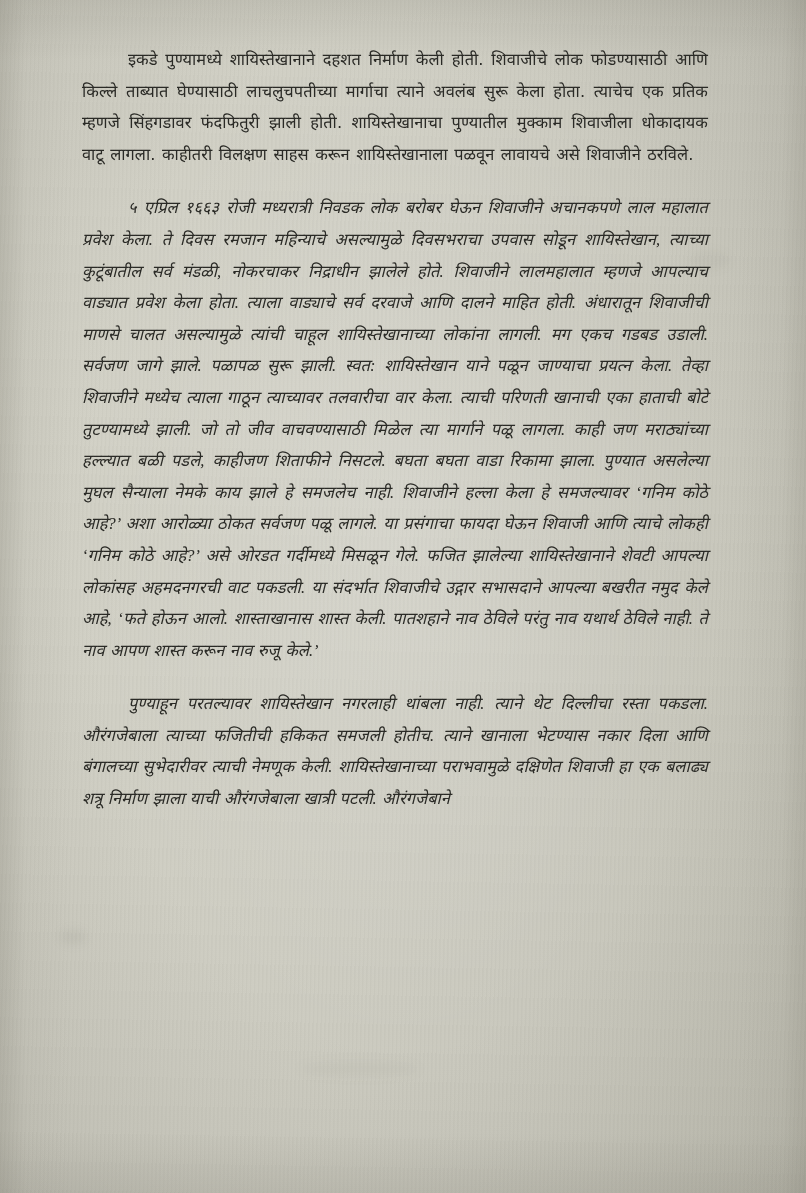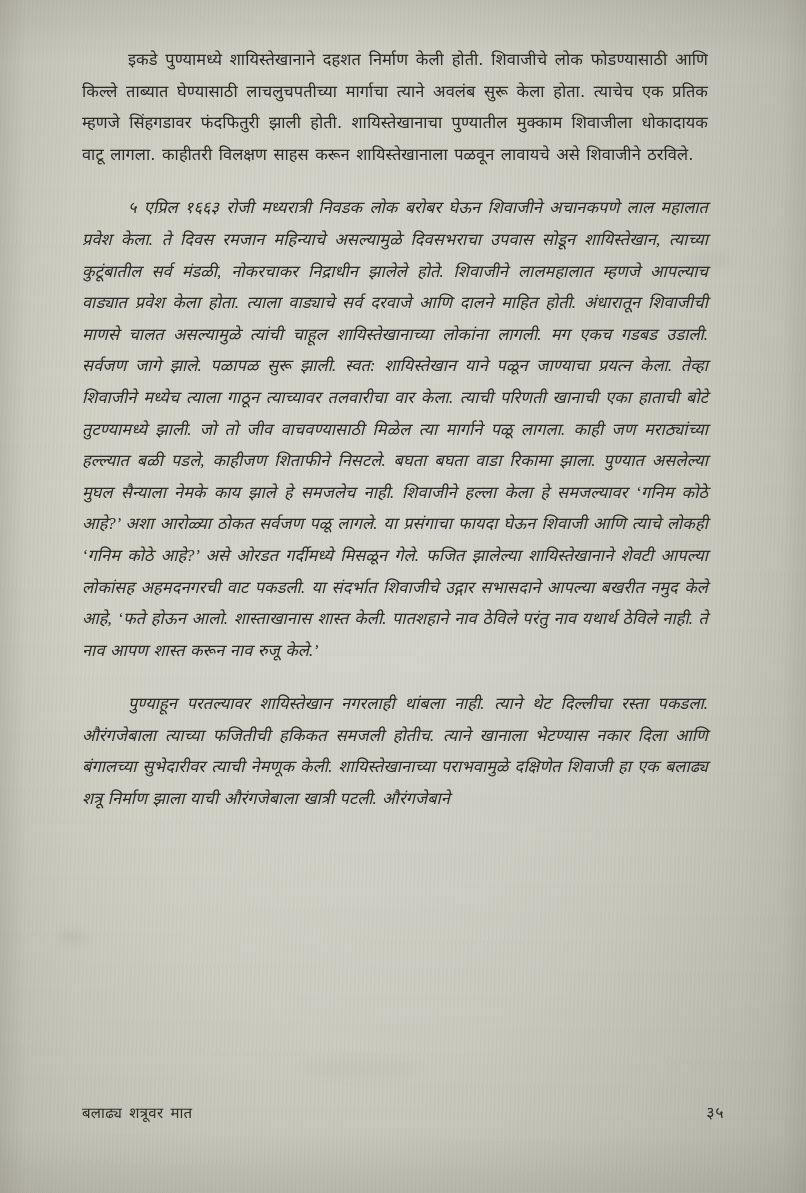--- a/index.html
+++ b/index.html
@@ -110,18 +110,14 @@
   <div class="smudge s1"></div>
   <div class="smudge s2"></div>
   <div class="smudge s3"></div>
 
   <div class="text-body">
     <p class="para">इकडे पुण्यामध्ये शायिस्तेखानाने दहशत निर्माण केली होती. शिवाजीचे लोक फोडण्यासाठी आणि किल्ले ताब्यात घेण्यासाठी लाचलुचपतीच्या मार्गाचा त्याने अवलंब सुरू केला होता. त्याचेच एक प्रतिक म्हणजे सिंहगडावर फंदफितुरी झाली होती. शायिस्तेखानाचा पुण्यातील मुक्काम शिवाजीला धोकादायक वाटू लागला. काहीतरी विलक्षण साहस करून शायिस्तेखानाला पळवून लावायचे असे शिवाजीने ठरविले.</p>
     <p class="para italic">५ एप्रिल १६६३ रोजी मध्यरात्री निवडक लोक बरोबर घेऊन शिवाजीने अचानकपणे लाल महालात प्रवेश केला. ते दिवस रमजान महिन्याचे असल्यामुळे दिवसभराचा उपवास सोडून शायिस्तेखान, त्याच्या कुटूंबातील सर्व मंडळी, नोकरचाकर निद्राधीन झालेले होते. शिवाजीने लालमहालात म्हणजे आपल्याच वाड्यात प्रवेश केला होता. त्याला वाड्याचे सर्व दरवाजे आणि दालने माहित होती. अंधारातून शिवाजीची माणसे चालत असल्यामुळे त्यांची चाहूल शायिस्तेखानाच्या लोकांना लागली. मग एकच गडबड उडाली. सर्वजण जागे झाले. पळापळ सुरू झाली. स्वत: शायिस्तेखान याने पळून जाण्याचा प्रयत्न केला. तेव्हा शिवाजीने मध्येच त्याला गाठून त्याच्यावर तलवारीचा वार केला. त्याची परिणती खानाची एका हाताची बोटे तुटण्यामध्ये झाली. जो तो जीव वाचवण्यासाठी मिळेल त्या मार्गाने पळू लागला. काही जण मराठ्यांच्या हल्ल्यात बळी पडले, काहीजण शिताफीने निसटले. बघता बघता वाडा रिकामा झाला. पुण्यात असलेल्या मुघल सैन्याला नेमके काय झाले हे समजलेच नाही. शिवाजीने हल्ला केला हे समजल्यावर ‘गनिम कोठे आहे?’ अशा आरोळ्या ठोकत सर्वजण पळू लागले. या प्रसंगाचा फायदा घेऊन शिवाजी आणि त्याचे लोकही ‘गनिम कोठे आहे?’ असे ओरडत गर्दीमध्ये मिसळून गेले. फजित झालेल्या शायिस्तेखानाने शेवटी आपल्या लोकांसह अहमदनगरची वाट पकडली. या संदर्भात शिवाजीचे उद्गार सभासदाने आपल्या बखरीत नमुद केले आहे, ‘फते होऊन आलो. शास्ताखानास शास्त केली. पातशहाने नाव ठेविले परंतु नाव यथार्थ ठेविले नाही. ते नाव आपण शास्त करून नाव रुजू केले.’</p>
     <p class="para italic">पुण्याहून परतल्यावर शायिस्तेखान नगरलाही थांबला नाही. त्याने थेट दिल्लीचा रस्ता पकडला. औरंगजेबाला त्याच्या फजितीची हकिकत समजली होतीच. त्याने खानाला भेटण्यास नकार दिला आणि बंगालच्या सुभेदारीवर त्याची नेमणूक केली. शायिस्तेखानाच्या पराभवामुळे दक्षिणेत शिवाजी हा एक बलाढ्य शत्रू निर्माण झाला याची औरंगजेबाला खात्री पटली. औरंगजेबाने</p>
   </div>
 
-  <div class="footer">
-    <div class="footer-title">बलाढ्य शत्रूवर मात</div>
-    <div class="footer-page">३५</div>
-  </div>
 
 </div>
 
 </body></html>

